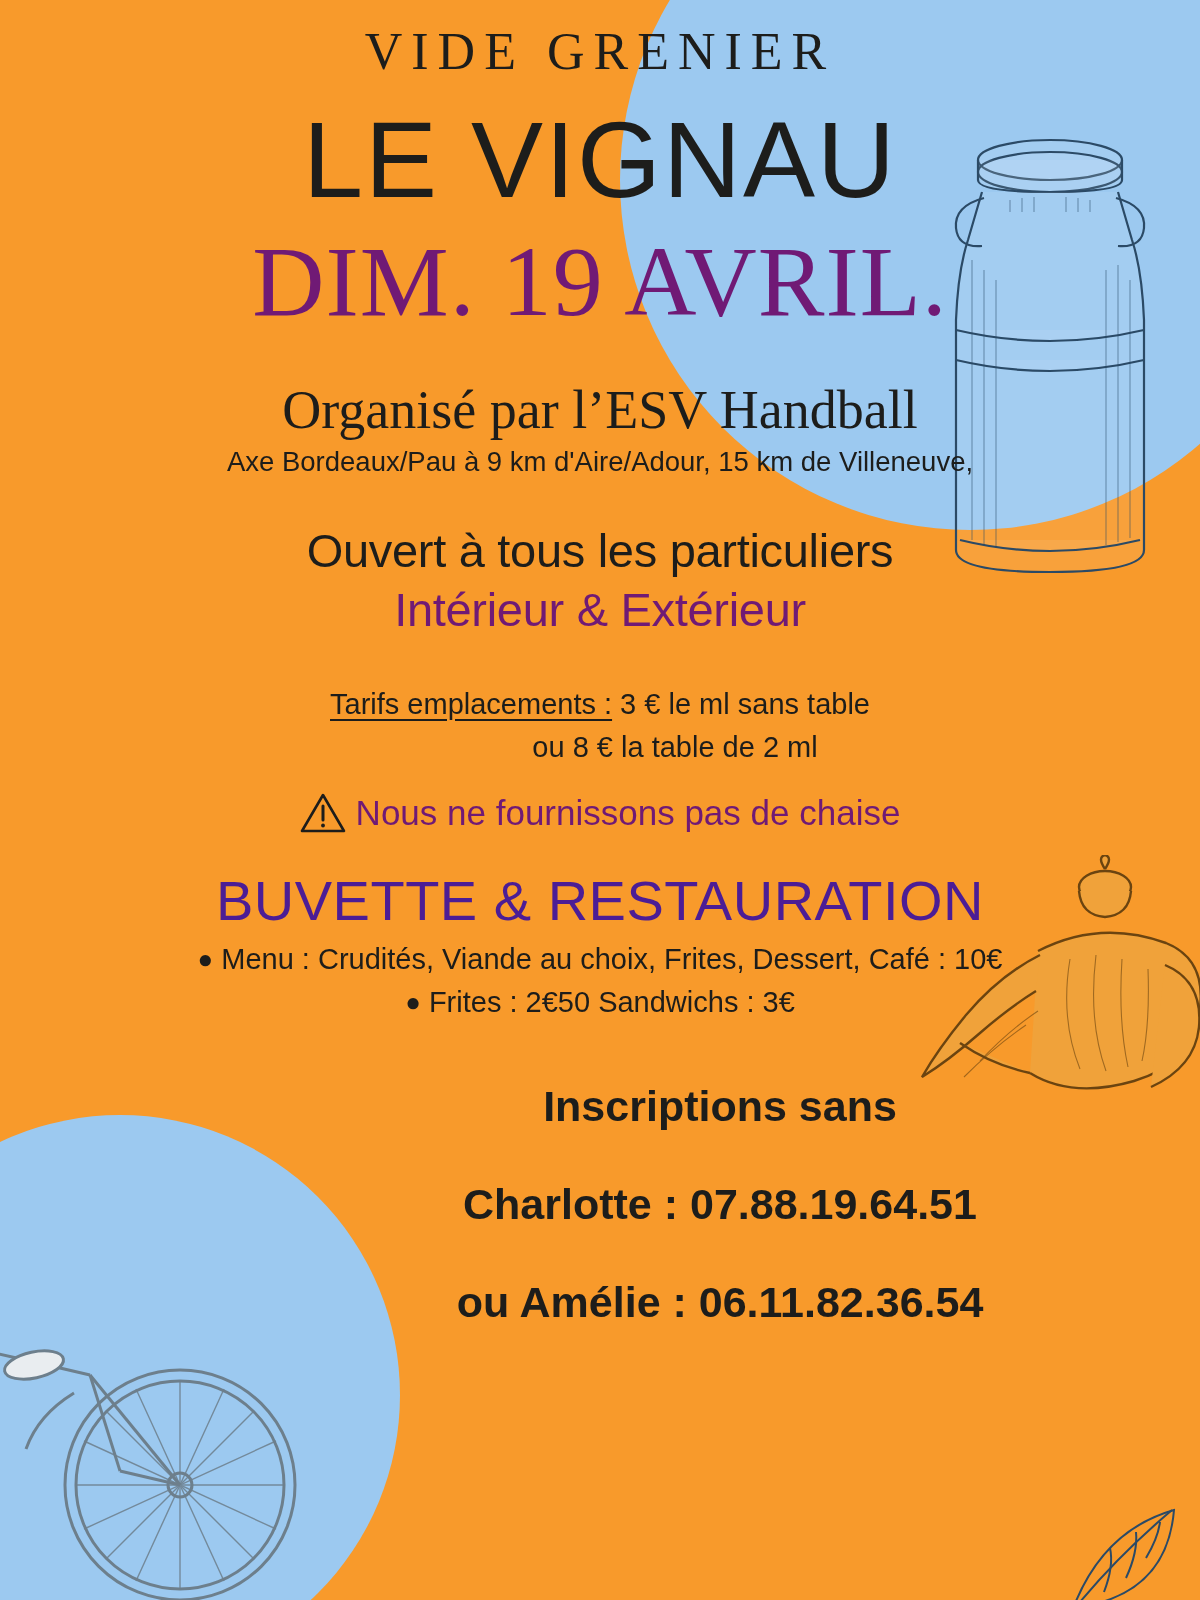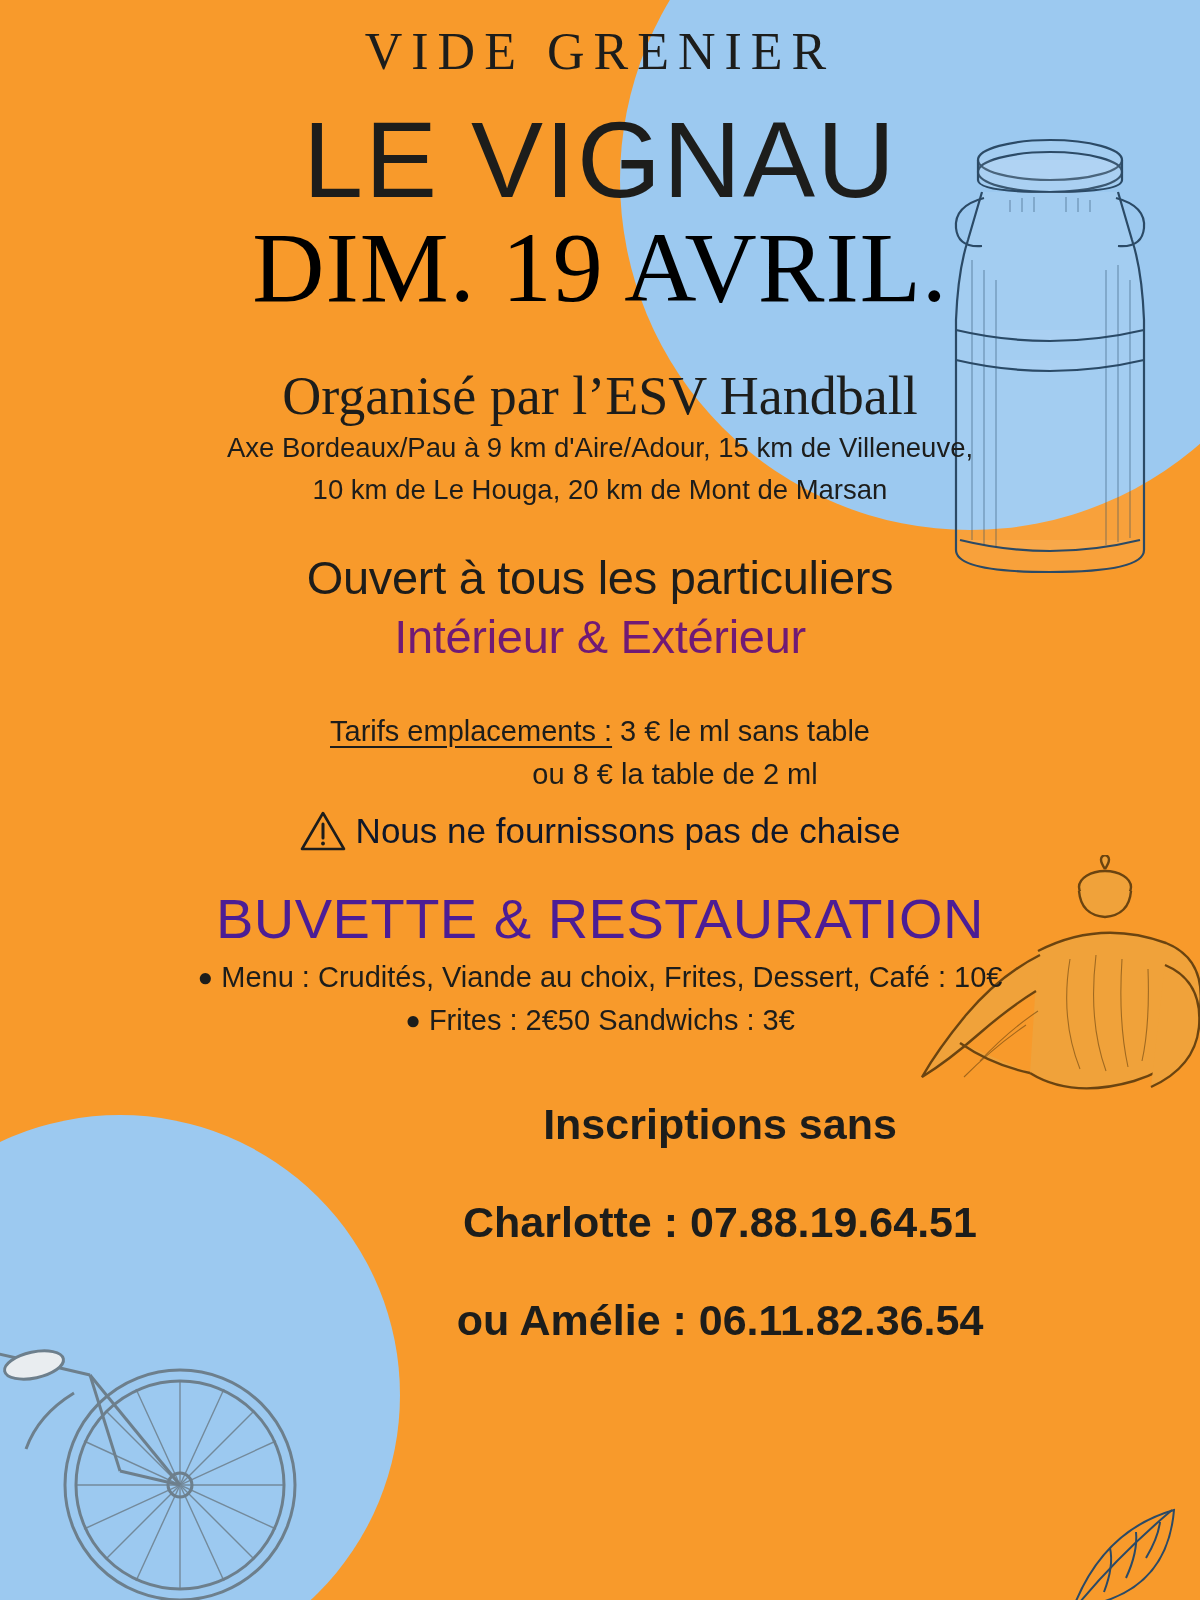--- a/index.html
+++ b/index.html
@@ -95,22 +95,22 @@
     color: #1d1d1b;
     margin-top: 22px;
     font-weight: 400;
     white-space: nowrap;
   }
   .title-2 {
     font-family: "Liberation Serif", serif;
     font-size: 100px;
     line-height: 1.02;
     letter-spacing: 1px;
-    color: #000000;
-    margin-top: 0;
+    color: #701a75;
+    margin-top: 14px;
     font-weight: 400;
     white-space: nowrap;
   }
 
   .organiser {
     font-family: "Liberation Serif", serif;
     font-size: 54px;
     color: #1d1d1b;
     margin-top: 46px;
     font-weight: 400;
@@ -144,23 +144,23 @@
   }
   .tarifs .label {
     text-decoration: underline;
     text-underline-offset: 5px;
   }
   .tarifs-row-2 {
     padding-left: 150px;
   }
 
   .warning {
-    margin-top: 13px;
+    margin-top: 22px;
     font-size: 35px;
-    color: #0f172a;
+    color: #701a75;
     display: flex;
     align-items: center;
     justify-content: center;
     gap: 10px;
   }
   .warn-icon {
     display: inline-block;
     width: 46px;
     height: 42px;
     flex: 0 0 auto;
@@ -304,21 +304,20 @@
 
     <div class="kicker">VIDE GRENIER</div>
 
     <div class="title">LE VIGNAU</div>
     <div class="title-2">DIM. 19 AVRIL.</div>
 
     <div class="organiser">Organisé par l’ESV Handball</div>
 
     <div class="access">
       <div>Axe Bordeaux/Pau à 9 km d'Aire/Adour, 15 km de Villeneuve,</div>
-      <div>10 km de Le Houga, 20 km de Mont de Marsan</div>
     </div>
 
     <div class="open-line-1">Ouvert à tous les particuliers</div>
     <div class="open-line-2">Intérieur &amp; Extérieur</div>
 
     <div class="tarifs">
       <div>
         <span class="label">Tarifs emplacements :</span><span> 3 € le ml sans table</span>
       </div>
       <div class="tarifs-row-2">ou 8 € la table de 2 ml</div>

